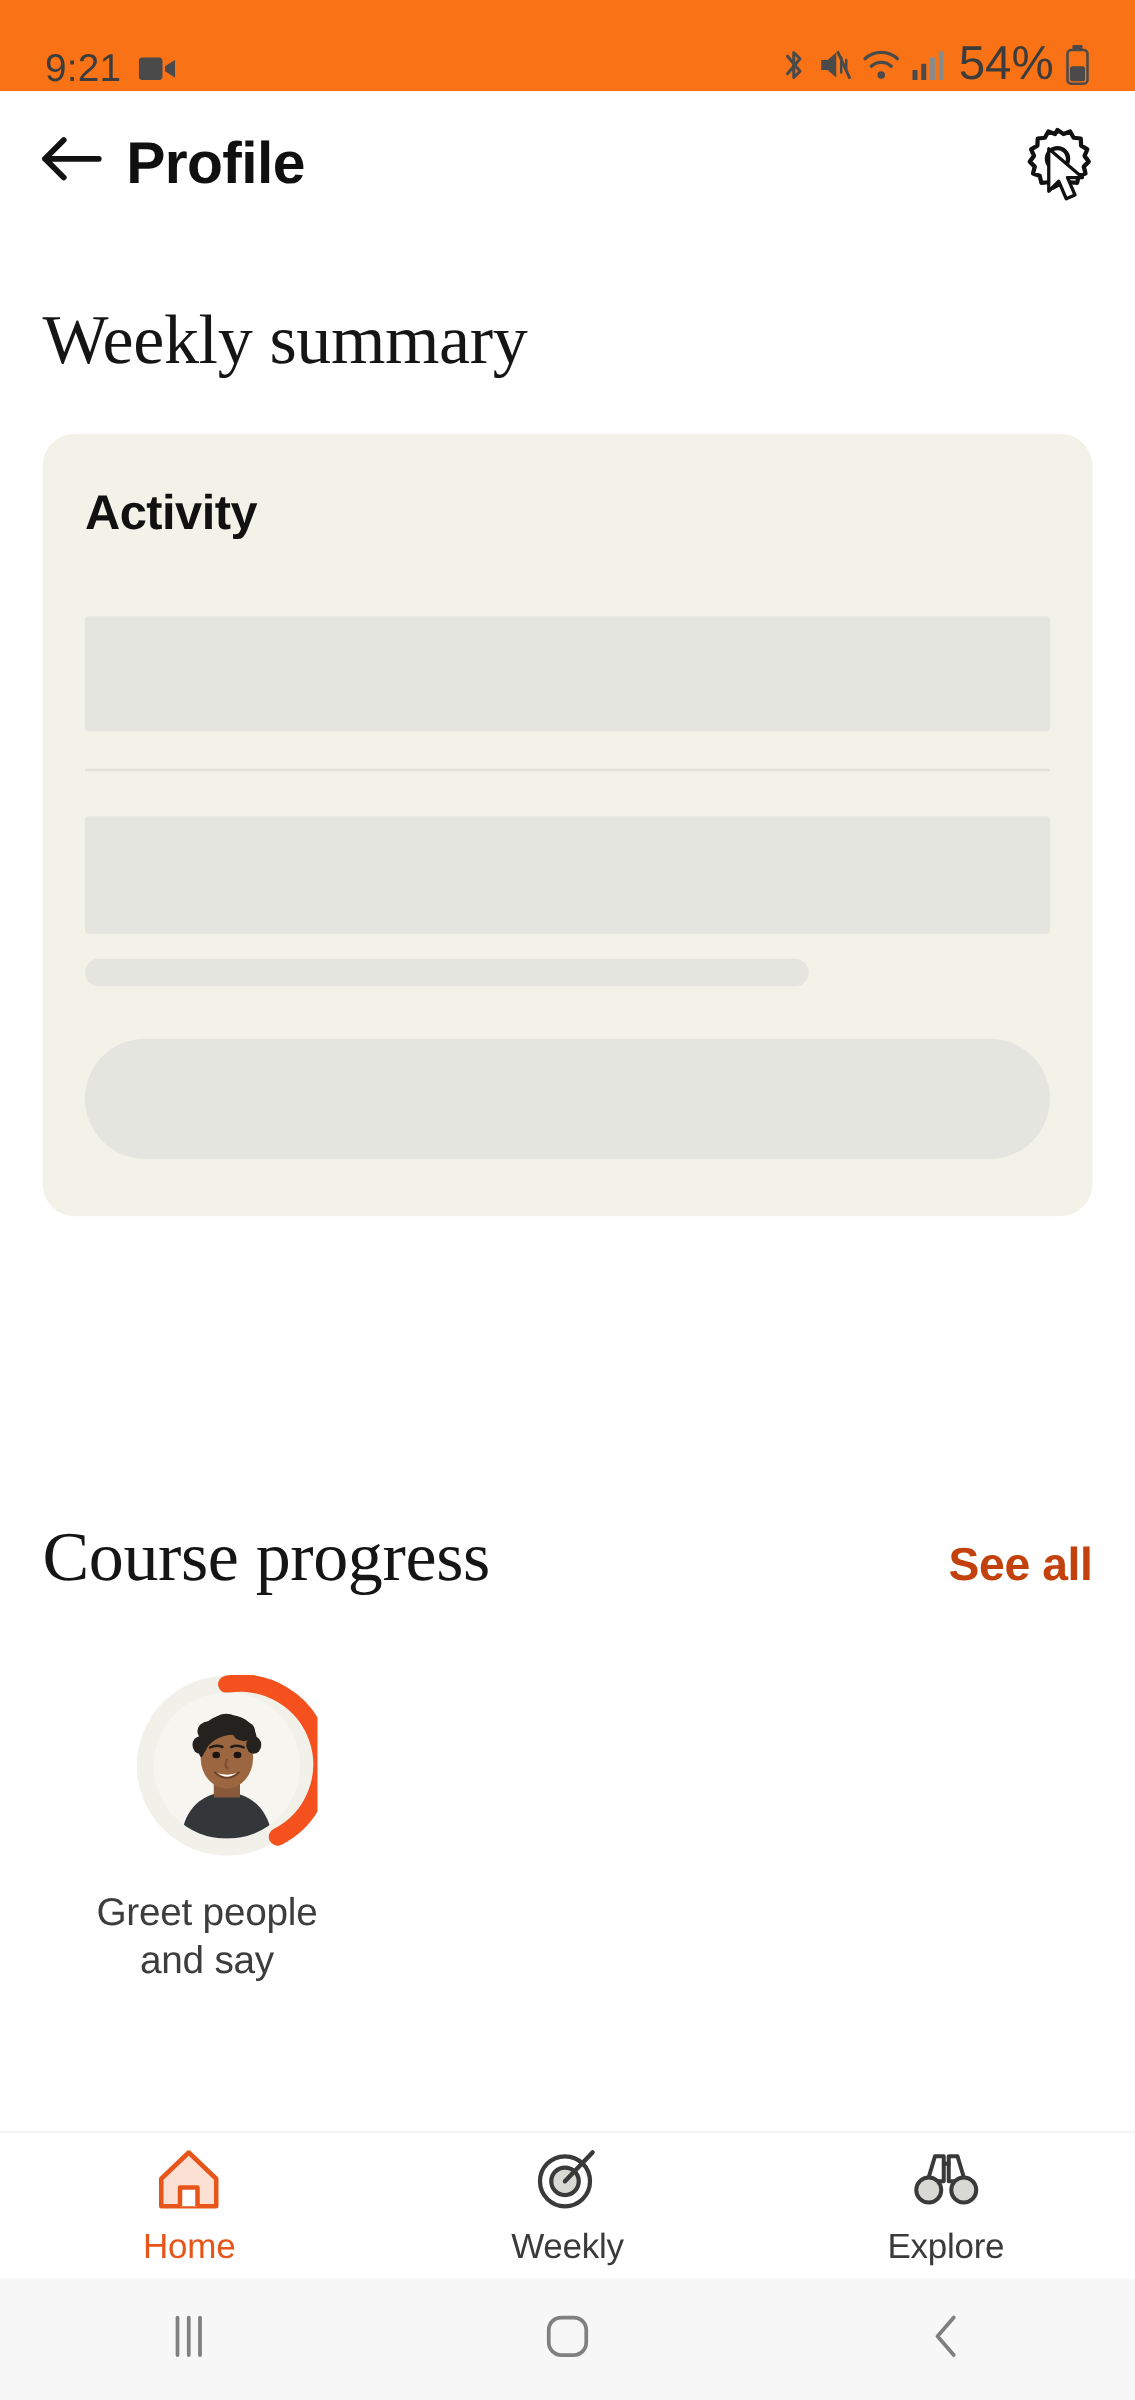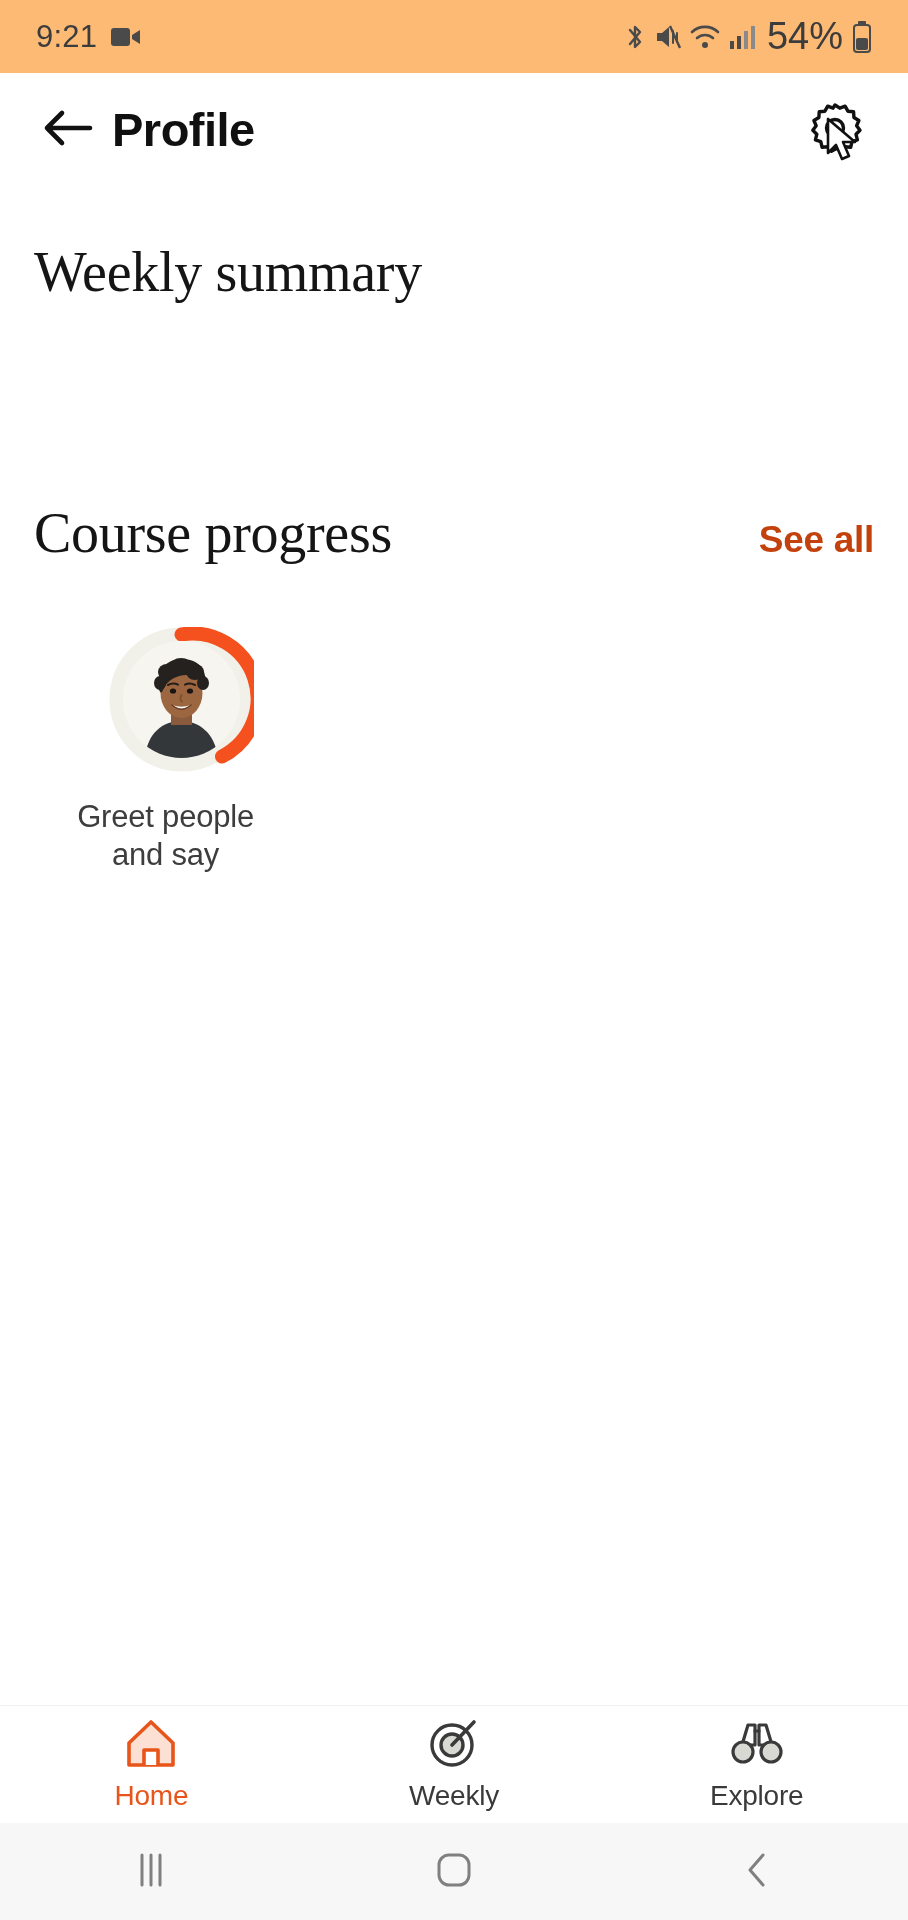--- a/index.html
+++ b/index.html
@@ -6,51 +6,52 @@
   html,body { width:908px; height:1920px; }
   body {
     font-family:"Liberation Sans", sans-serif;
     background:#ffffff;
     overflow:hidden;
   }
   .phone { position:relative; width:908px; height:1920px; background:#ffffff; display:flex; flex-direction:column; }
 
   
   .status-bar {
-    height:73px; background:#fdba74; flex:0 0 73px;
-    display:flex; align-items:center; padding:0 36px;
+    height:73px; background:#f97316; flex:0 0 73px;
+    display:flex; align-items:flex-end; padding:0 36px;
     color:#4a4a4a;
   }
   .status-left { display:flex; align-items:center; gap:14px; }
   .status-time { font-size:31px; color:#3c3c3c; letter-spacing:.2px; }
   .status-right { margin-left:auto; display:flex; align-items:center; gap:9px; }
   .status-battery-text { font-size:38px; color:#3c3c3c; margin-left:3px; }
   .sysicon { display:inline-flex; align-items:center; }
 
   
   .app-header {
     flex:0 0 113px; height:113px; display:flex; align-items:center;
-    padding:0 38px; background:#fff; position:relative;
+    padding:0 27px; background:#fff; position:relative;
   }
   .back-btn { width:60px; height:60px; display:flex; align-items:center; justify-content:center; }
   .page-title {
     font-size:47px; font-weight:bold; color:#101010;
     letter-spacing:-.5px; margin-left:14px;
   }
   .header-actions { margin-left:auto; display:flex; align-items:center; position:relative; }
   .gear-btn { width:70px; height:70px; display:flex; align-items:center; justify-content:center; position:relative; }
   .mouse-cursor { position:absolute; left:24px; top:22px; pointer-events:none; }
 
   
   .content { flex:1 1 auto; position:relative; overflow:hidden; }
 
   .section-title-serif {
     font-family:"Liberation Serif", serif;
     font-size:56px; color:#151515; font-weight:normal;
     letter-spacing:-.3px;
+    margin-top:44px;
   }
 
   .weekly-summary-title { margin:54px 0 0 34px; }
 
   
   .activity-card {
     margin:43px 34px 0 34px;
     background:#f2f2e9;
     border-radius:26px;
     padding:42px 34px 46px 34px;
@@ -178,20 +179,28 @@
           </svg>
         </span>
       </div>
     </div>
   </div>
 
   <div class="content">
 
     <h1 class="section-title-serif weekly-summary-title">Weekly summary</h1>
 
+    <div class="activity-card">
+      <div class="activity-title">Activity</div>
+      <div class="skel skel-block-1"></div>
+      <div class="skel-divider"></div>
+      <div class="skel skel-block-2"></div>
+      <div class="skel skel-bar-short"></div>
+      <div class="skel skel-pill"></div>
+    </div>
 
     <div class="course-head">
       <h2 class="section-title-serif">Course progress</h2>
       <div class="see-all">See all</div>
     </div>
 
     <div class="course-list">
       <div class="course-item">
         <div class="avatar-wrap">
           <svg class="avatar-ring" width="145" height="145" viewBox="0 0 145 145">

